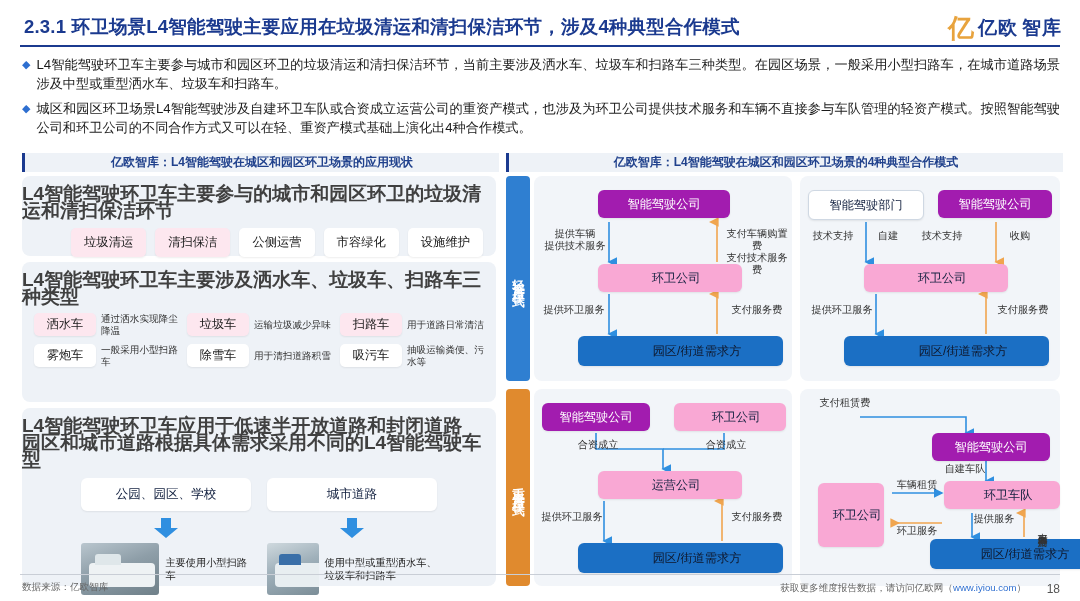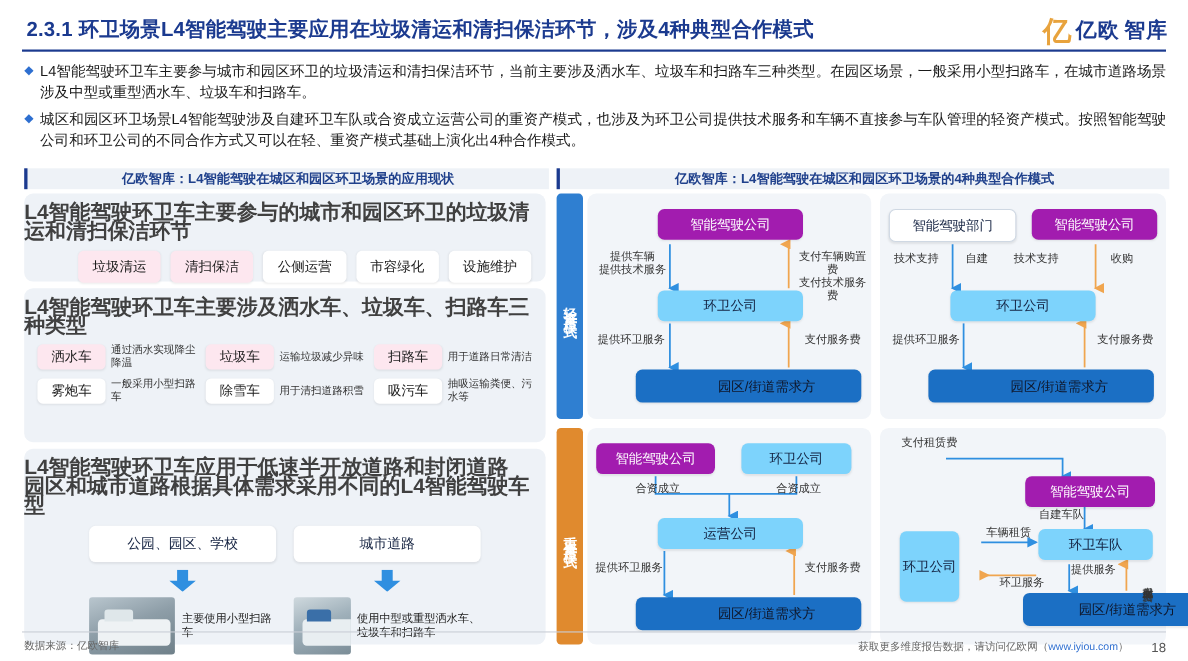--- a/index.html
+++ b/index.html
@@ -102,21 +102,21 @@
   #rp2{left:800px;top:176px;width:260px;height:205px;}
   #rp3{left:534px;top:389px;width:258px;height:197px;}
   #rp4{left:800px;top:389px;width:260px;height:197px;}
 
   .box{
     position:absolute;border-radius:6px;text-align:center;font-size:12.2px;
     display:flex;align-items:center;justify-content:center;color:#12203f;
     box-shadow:0 1px 2px rgba(0,0,0,.08);line-height:14px;
   }
   .box.orange{background:#a21caf;color:#fff;}
-  .box.lblue{background:#7dd3fc;}
+  .box.lblue{background:#f9a8d4;padding-left:12px;}
   .box.dblue{background:#1b6fc4;color:#0f172a;padding-left:33px;}
   .box.white{background:#ffffff;}
   .lbl{position:absolute;font-size:10.2px;color:#333;line-height:12px;text-align:center;}
   .lbl.v{writing-mode:vertical-rl;letter-spacing:1px;}
 
   
   .hr-bot{position:absolute;left:20px;right:20px;bottom:26px;height:1px;background:#c9ced6;}
   .src{position:absolute;left:22px;bottom:7px;font-size:9.6px;color:#666;}
   .foot-r{position:absolute;right:54px;bottom:6px;font-size:9.6px;color:#666;}
   .foot-r a{color:#2f6fd0;text-decoration:none;}
@@ -332,21 +332,21 @@
           </marker>
       </defs>
     </svg>
     <div class="box orange" style="left:132px;top:44px;width:118px;height:28px;">智能驾驶公司</div>
     <div class="box lblue" style="left:18px;top:94px;width:54px;height:64px;line-height:14px;">环卫公司</div>
     <div class="box lblue" style="left:144px;top:92px;width:104px;height:28px;">环卫车队</div>
     <div class="box dblue" style="left:130px;top:150px;width:124px;height:30px;">园区/街道需求方</div>
     <div class="lbl" style="left:2px;top:8px;width:86px;">支付租赁费</div>
     <div class="lbl" style="left:130px;top:74px;width:70px;">自建车队</div>
     <div class="lbl" style="left:82px;top:90px;width:70px;">车辆租赁</div>
-    <div class="lbl" style="left:94px;top:136px;width:70px;text-align:center;">环卫服务</div>
+    <div class="lbl" style="left:82px;top:136px;width:70px;text-align:center;">环卫服务</div>
     <div class="lbl" style="left:168px;top:124px;width:52px;">提供服务</div>
     <div class="lbl v" style="left:236px;top:118px;height:42px;">支付服务费用</div>
   </div>
 
   <div class="hr-bot"></div>
   <div class="src">数据来源：亿欧智库</div>
   <div class="foot-r">
     <span>获取更多维度报告数据，请访问亿欧网（</span><a href="#">www.iyiou.com</a><span>）</span>
   </div>
   <div class="pageno">18</div>

